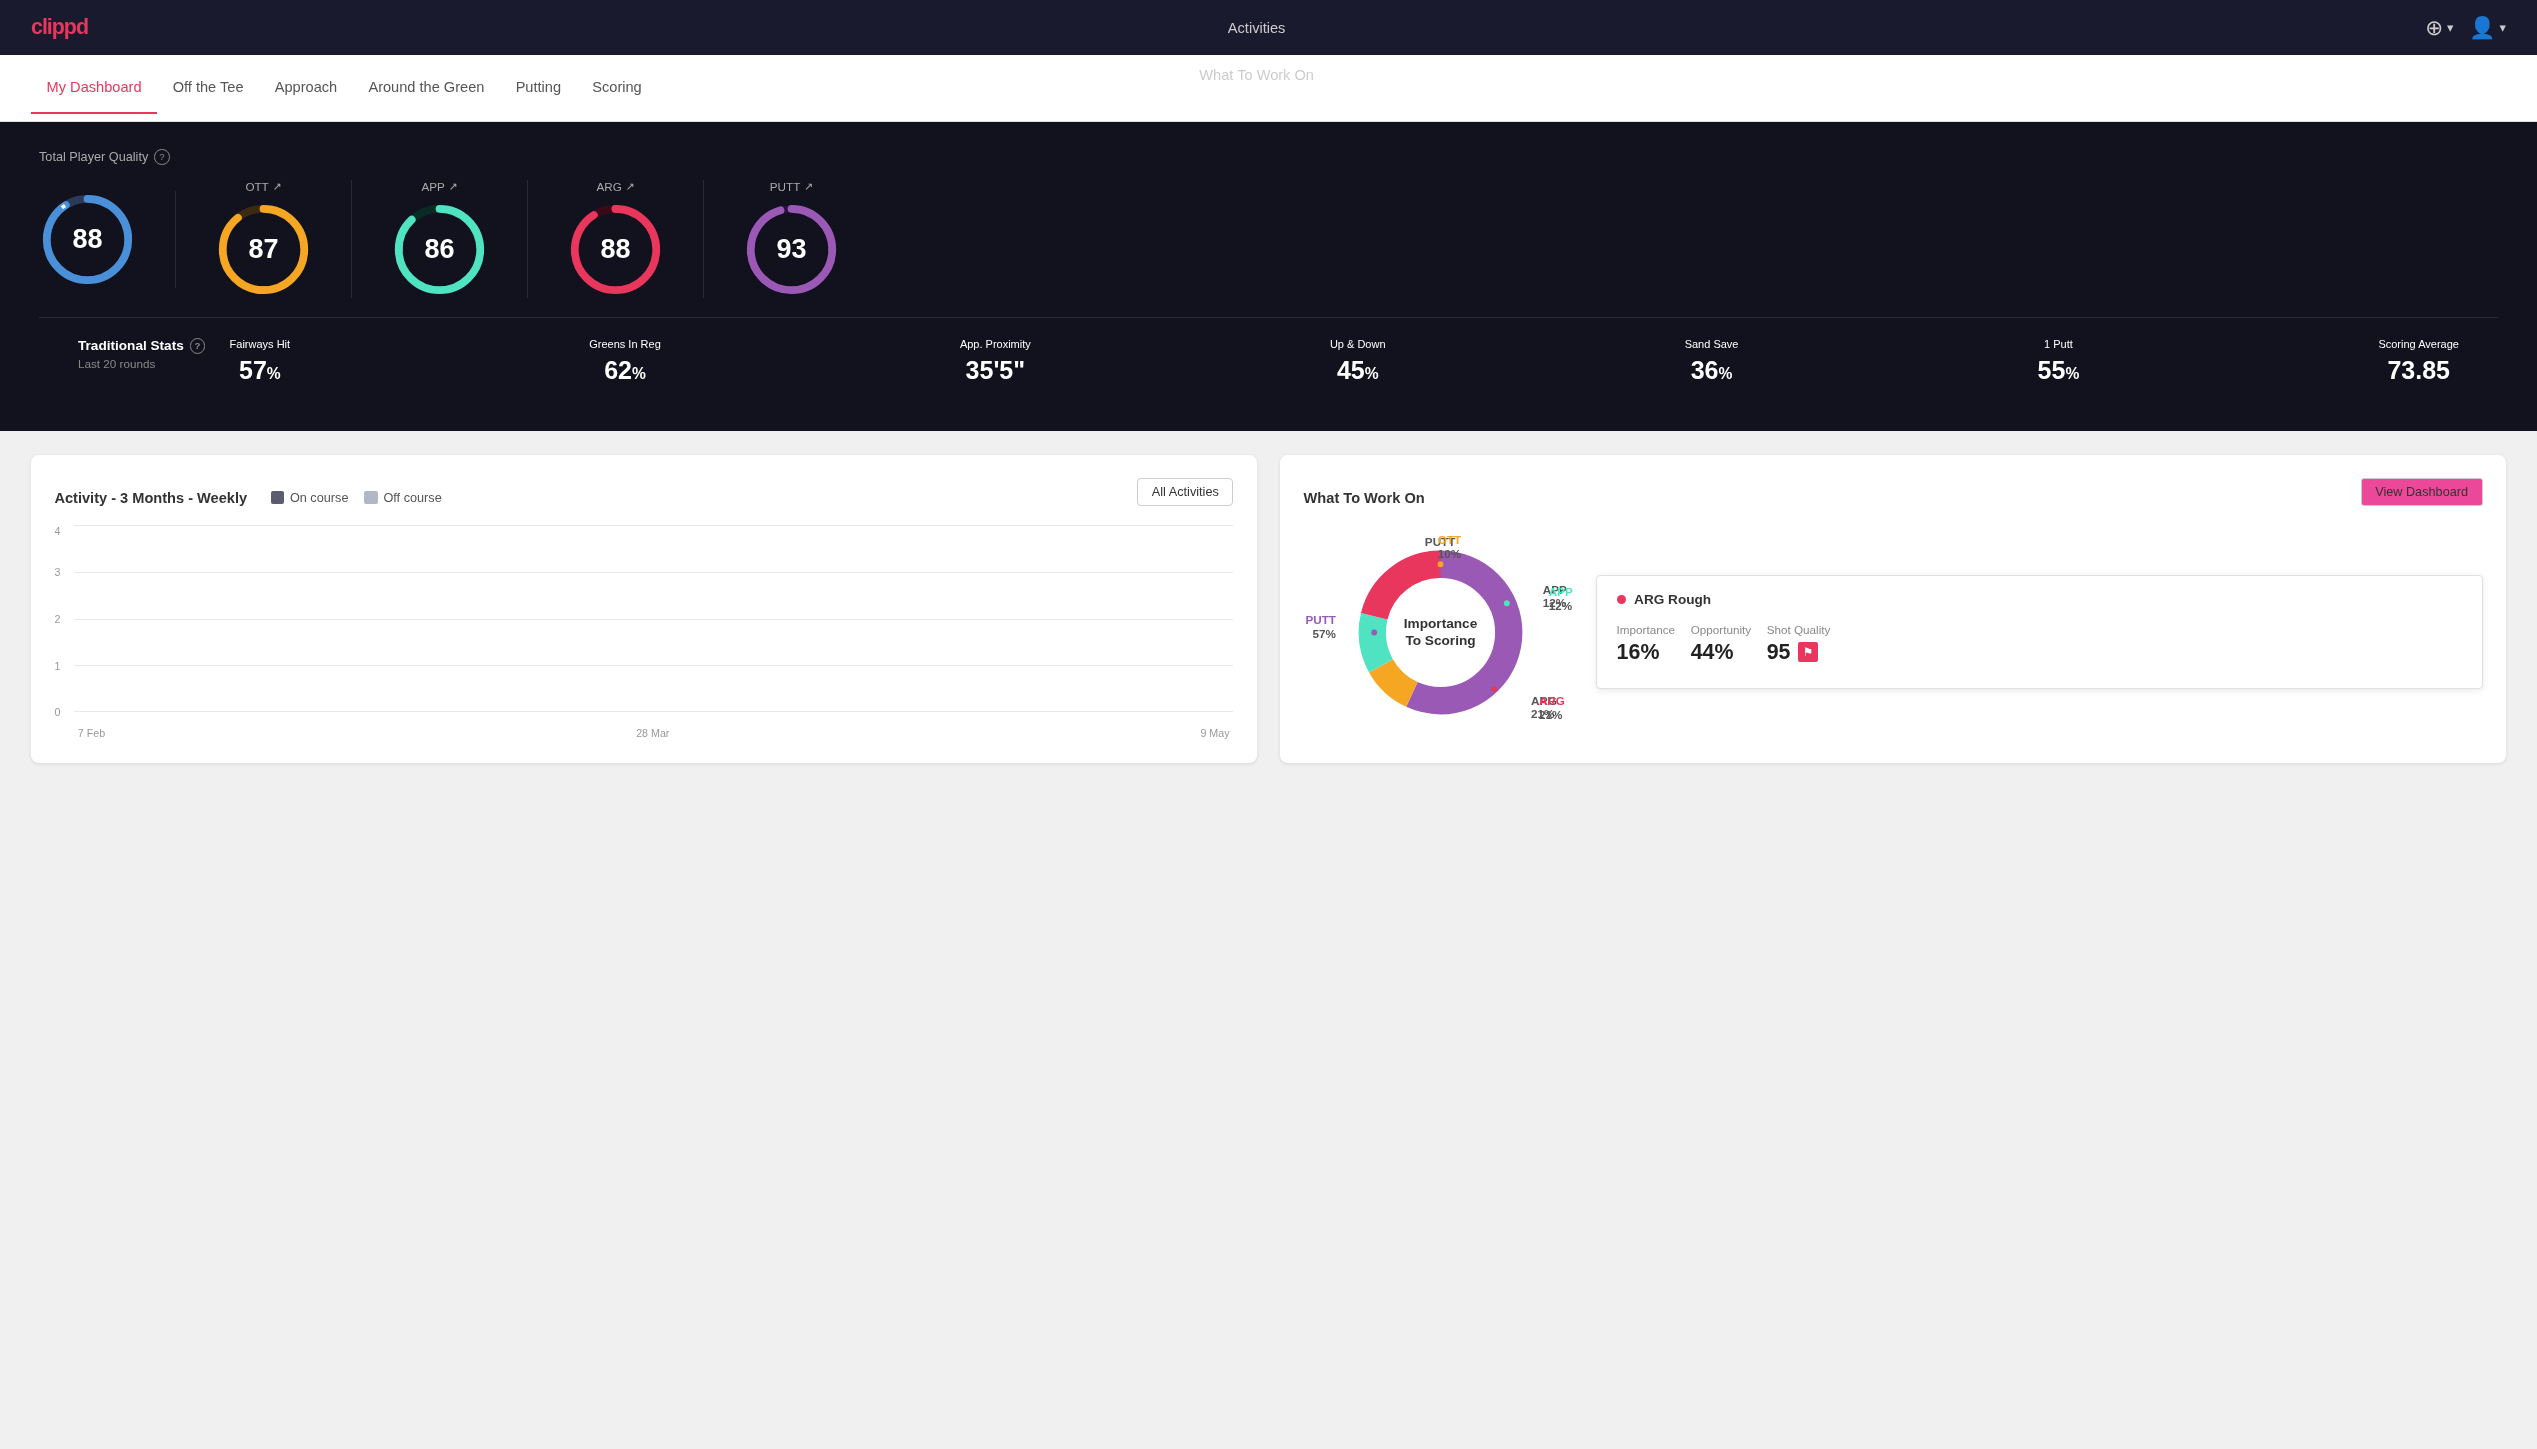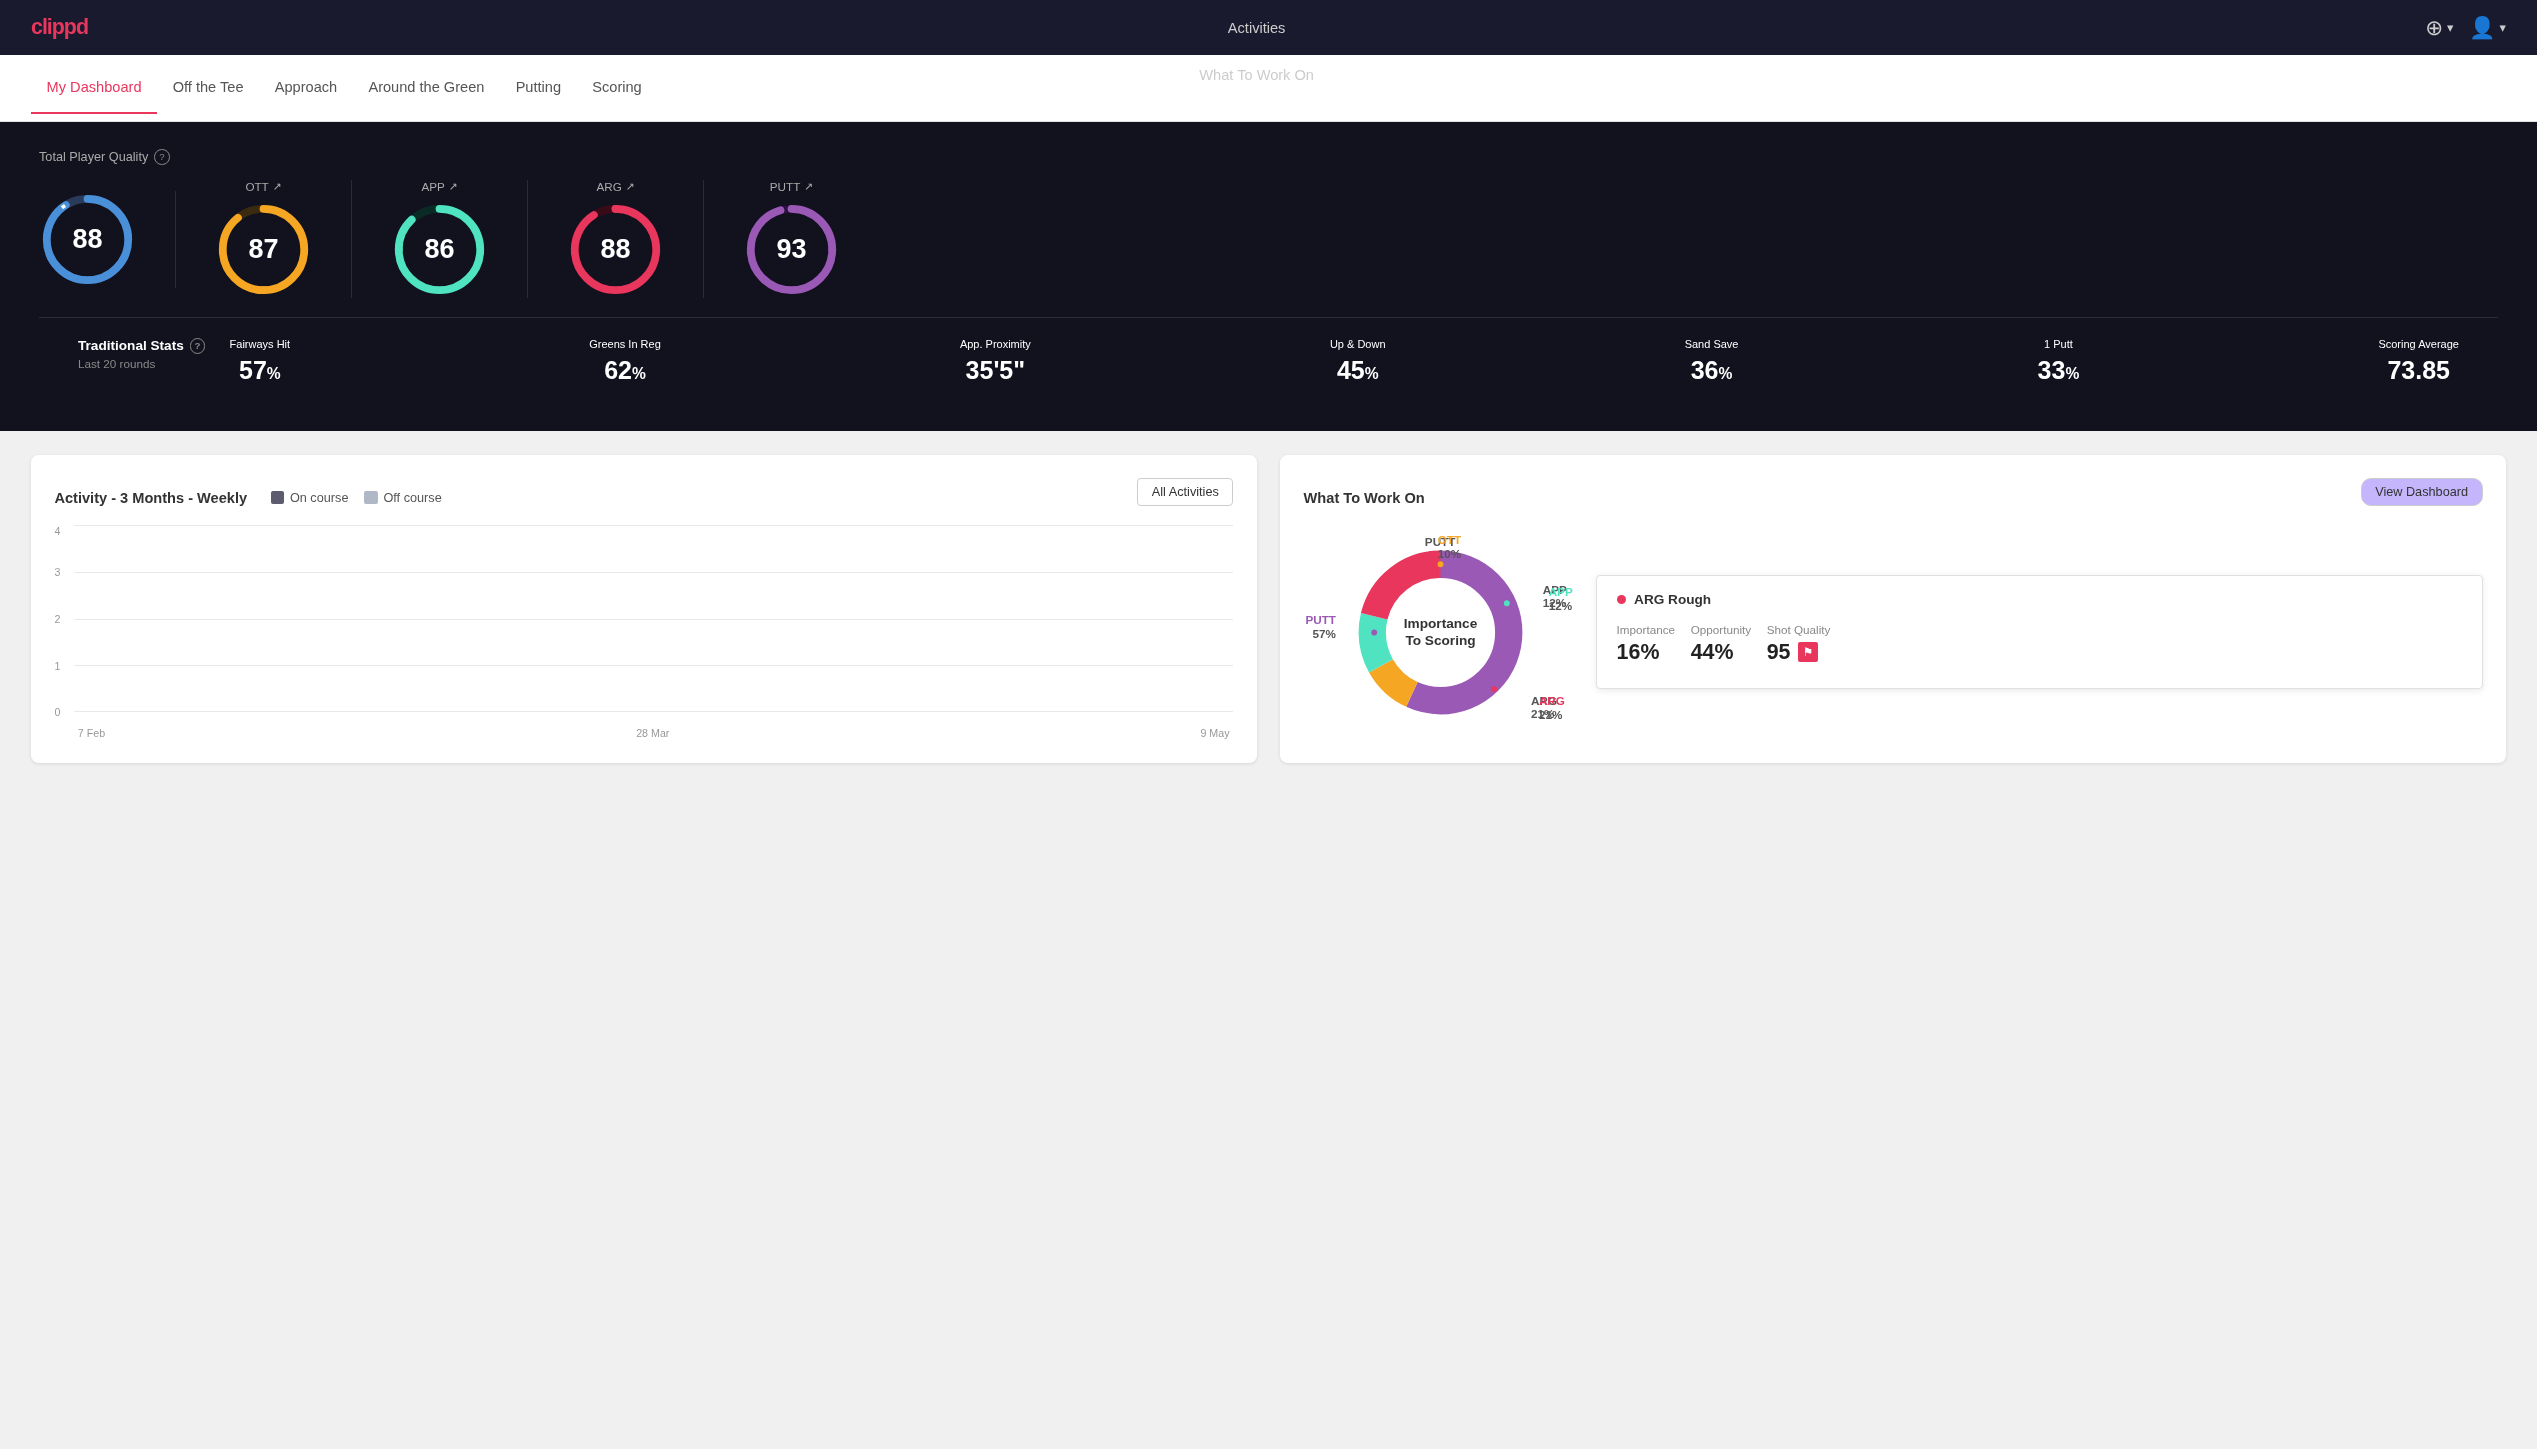--- a/index.html
+++ b/index.html
@@ -275,25 +275,25 @@
       width: 19.5px;
       height: 19.5px;
       background: #e8365d;
       border-radius: 1.9px;
       color: #fff;
       font-size: 11.7px;
     }
 
     .view-dashboard-btn {
       border: 1px solid #ccc;
-      border-radius: 10px;
+      border-radius: 3px;
       padding: 5.8px 13.6px;
       font-size: 12.7px;
       cursor: pointer;
-      background: #c4b5fd;
+      background: #ec4899;
       color: #333;
     }
 
     .help-icon {
       display: inline-flex;
       align-items: center;
       justify-content: center;
       width: 15.6px;
       height: 15.6px;
       border-radius: 50%;
@@ -452,21 +452,21 @@
       </div>
       <div class="stat-item">
         <div class="stat-name">Sand Save</div>
         <div class="stat-value">
           <span>36</span><span class="stat-unit">%</span>
         </div>
       </div>
       <div class="stat-item">
         <div class="stat-name">1 Putt</div>
         <div class="stat-value">
-          <span>33</span><span class="stat-unit">%</span>
+          <span>55</span><span class="stat-unit">%</span>
         </div>
       </div>
       <div class="stat-item">
         <div class="stat-name">Scoring Average</div>
         <div class="stat-value">
           <span>73.85</span>
         </div>
       </div>
     </div>
   </div>

